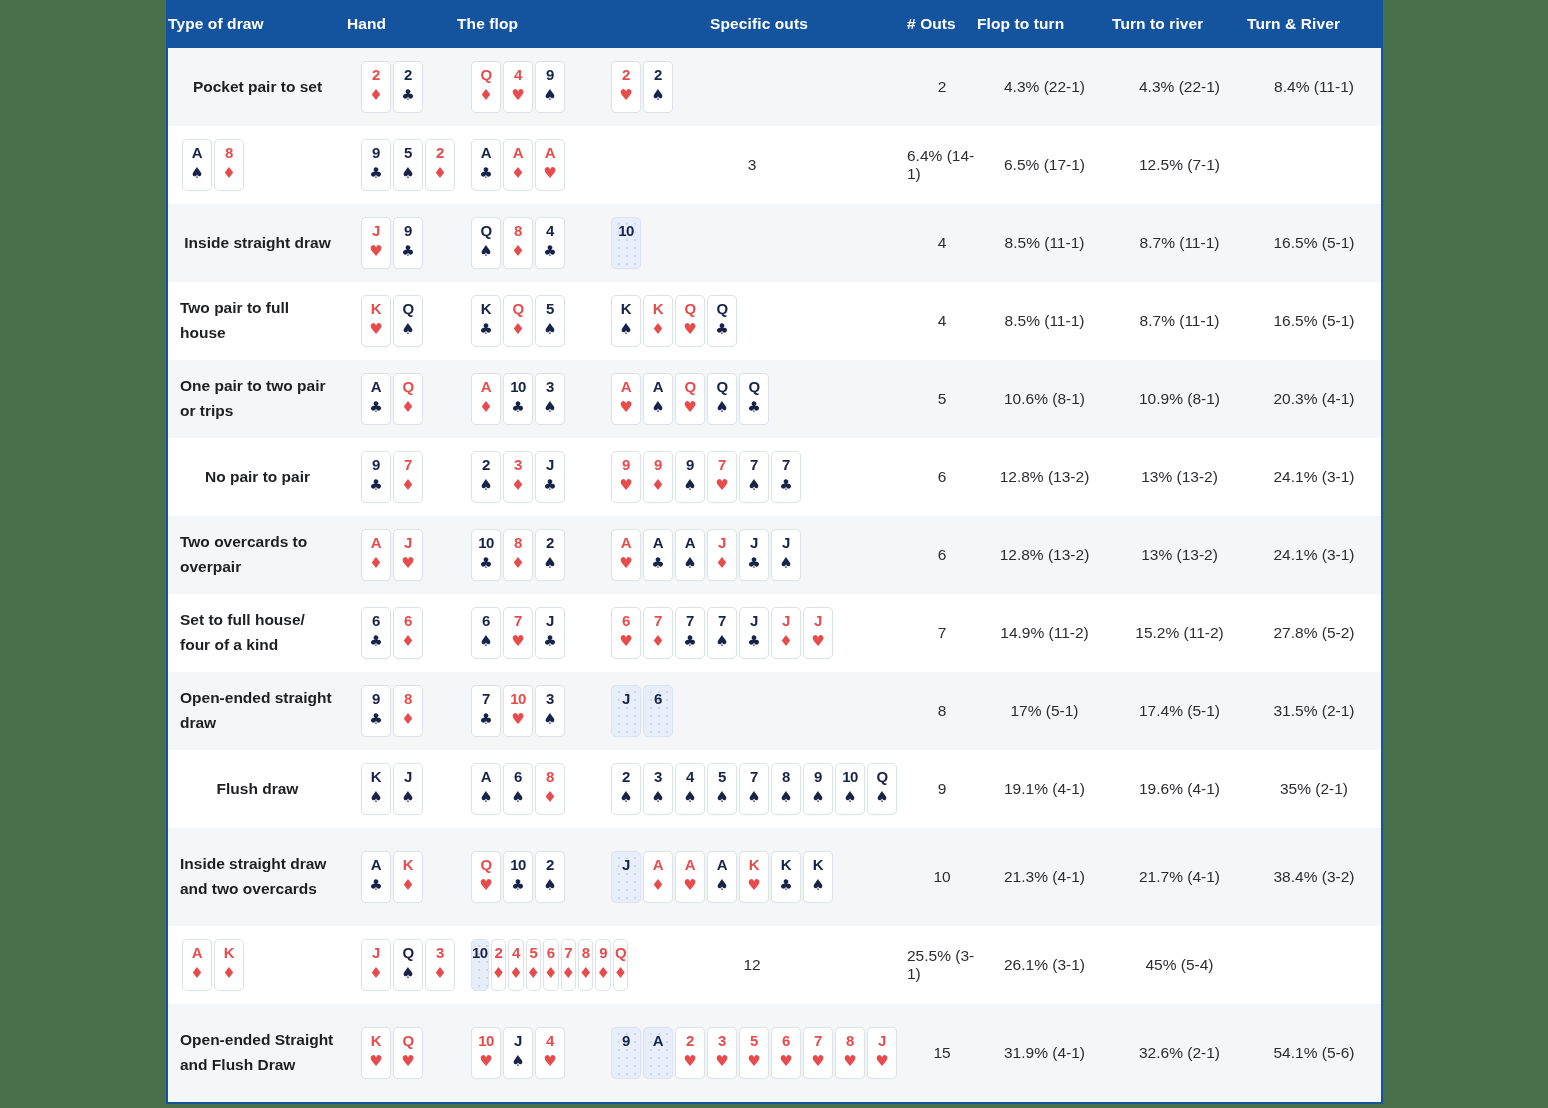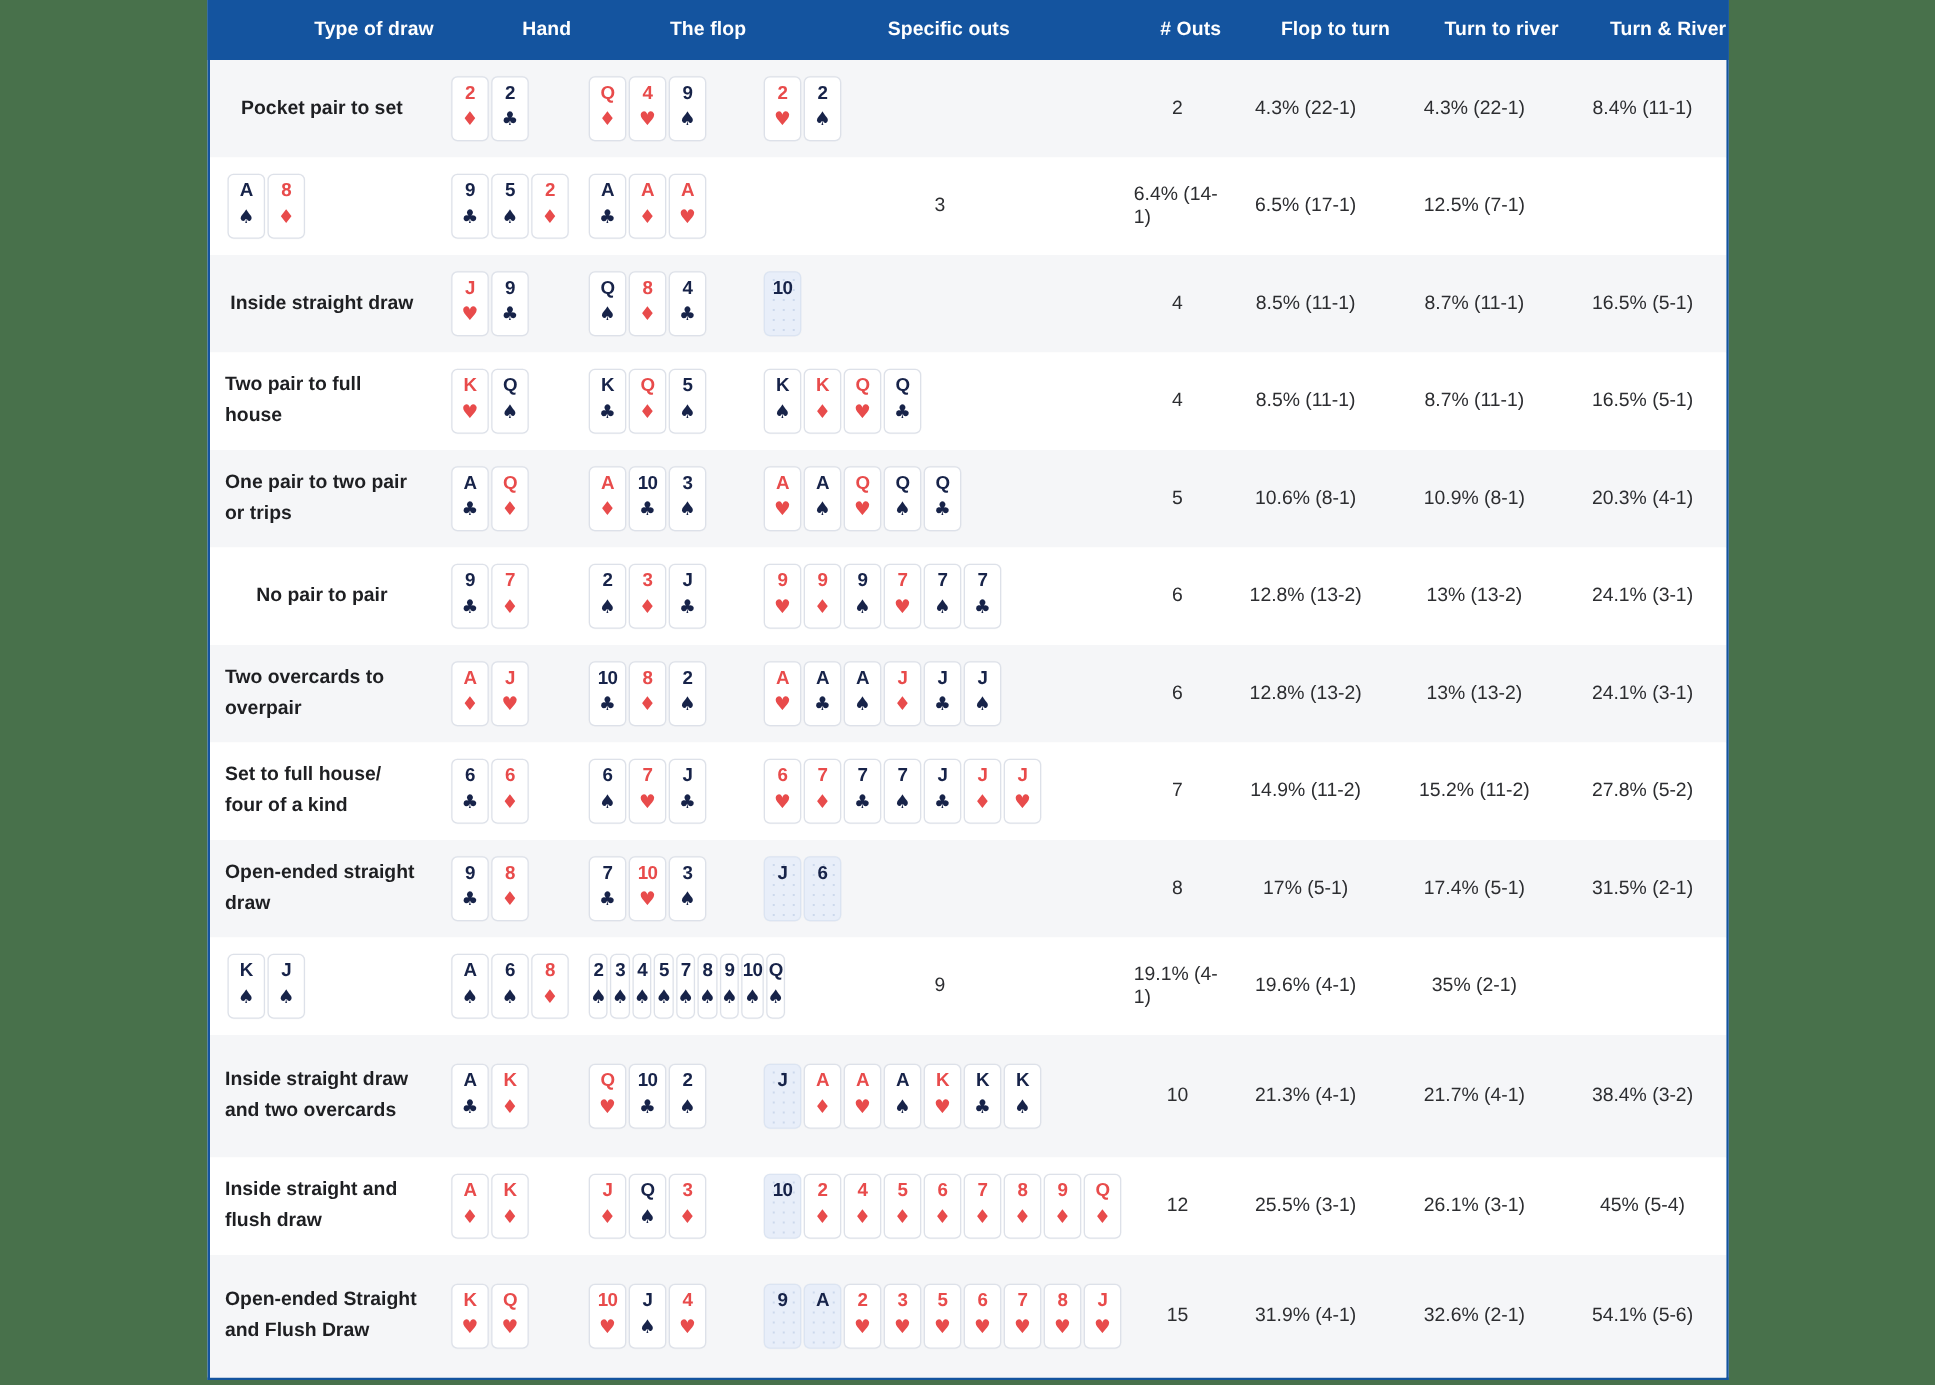--- a/index.html
+++ b/index.html
@@ -26,21 +26,21 @@
   .thead{
     background:var(--header-bg,#14549f);
     height:48px;
     margin-left:-2px;margin-right:-2px;
     padding-left:2px;padding-right:2px;
   }
   .th{
     color:var(--header-text,#ffffff);
     font-weight:700;
     font-size:15.5px;
-    text-align:right;
+    text-align:left;
     letter-spacing:.1px;
   }
   .th.left{text-align:center;padding-left:14px;}
   .row{min-height:78px;}
   .row:nth-child(odd){background:var(--row-alt-bg,#f5f6f8);}
   .row:nth-child(even){background:var(--row-bg,#ffffff);}
   .row:nth-child(11),.row:nth-child(13){min-height:98px;}
   .cell{display:flex;align-items:center;}
   .cell.type{
     justify-content:center;
@@ -552,20 +552,21 @@
             <span class="rank">6</span>
           </div>
         </div>
     <div class="cell num">8</div>
     <div class="cell num">17% (5-1)</div>
     <div class="cell num">17.4% (5-1)</div>
     <div class="cell num">31.5% (2-1)</div>
   </div>
 
   <div class="grid-row row">
+    <div class="cell type">Flush draw</div>
     <div class="cell cards hand">
           <div class="card dark">
             <span class="rank">K</span>
             <span class="suit">♠</span>
           </div>
           <div class="card dark">
             <span class="rank">J</span>
             <span class="suit">♠</span>
           </div>
         </div>
@@ -682,21 +683,20 @@
             <span class="suit">♠</span>
           </div>
         </div>
     <div class="cell num">10</div>
     <div class="cell num">21.3% (4-1)</div>
     <div class="cell num">21.7% (4-1)</div>
     <div class="cell num">38.4% (3-2)</div>
   </div>
 
   <div class="grid-row row">
-    <div class="cell type">Inside straight and flush draw</div>
     <div class="cell cards hand">
           <div class="card red">
             <span class="rank">A</span>
             <span class="suit">♦</span>
           </div>
           <div class="card red">
             <span class="rank">K</span>
             <span class="suit">♦</span>
           </div>
         </div>

